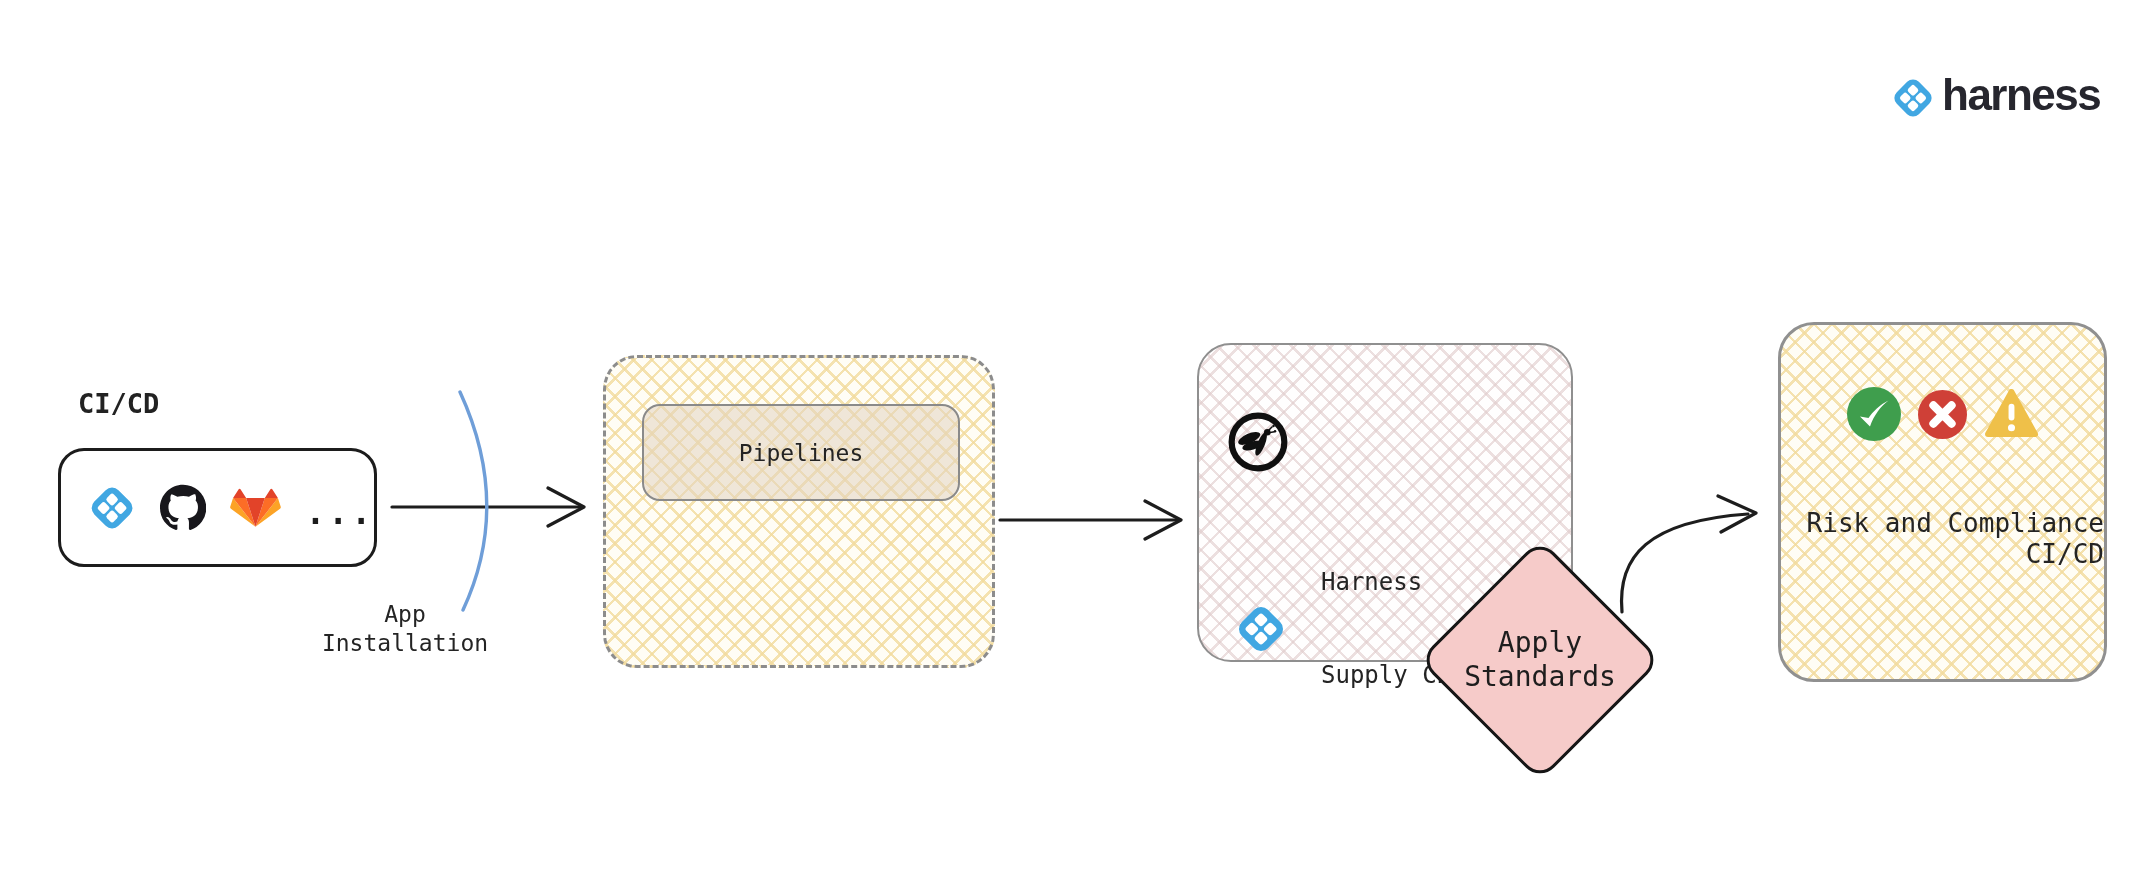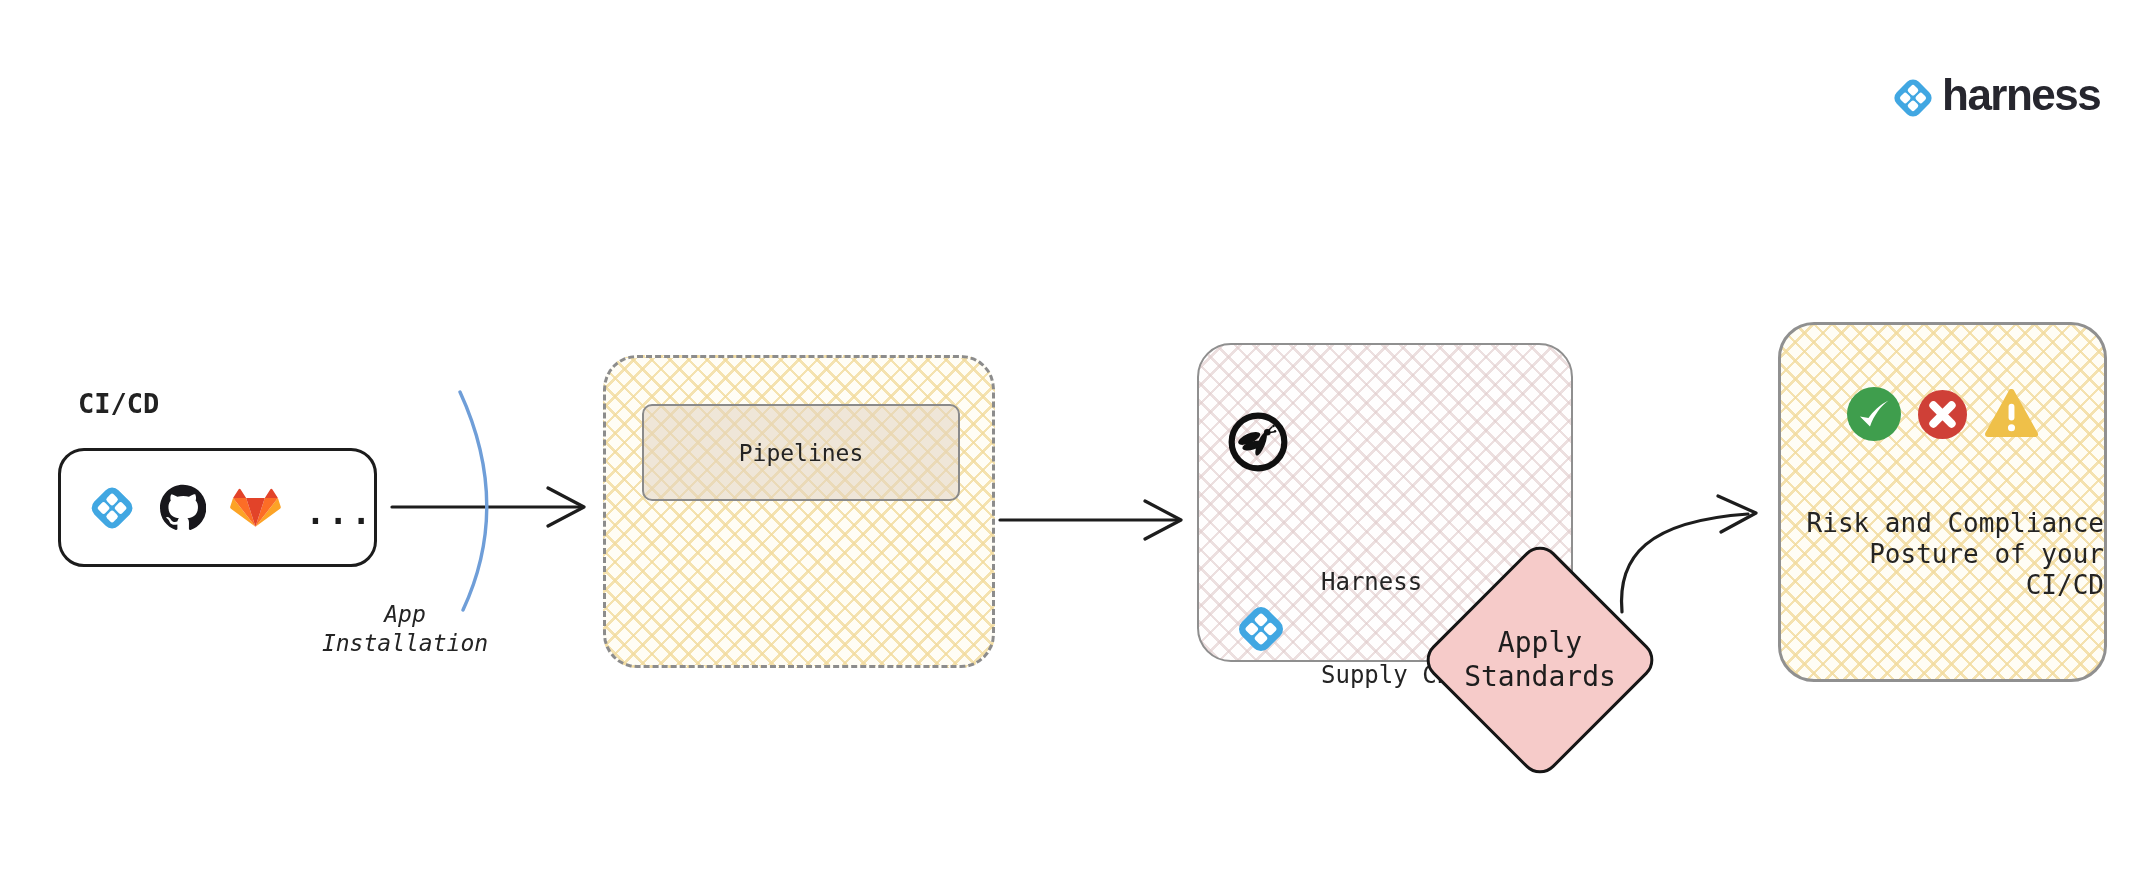--- a/index.html
+++ b/index.html
@@ -34,30 +34,30 @@
   
   .cicd-label{left:78px;top:388px;font-size:27px;font-weight:bold;color:#222;}
   .source-box{
     left:58px;top:448px;width:319px;height:119px;background:#fff;
     border:3px solid #1c1c1c;border-radius:26px;box-sizing:border-box;
     display:flex;align-items:center;padding-left:27px;gap:24px;
   }
   .dots{font-size:33px;font-weight:bold;color:#1c1c1c;letter-spacing:3px;transform:translateY(5px);}
 
   
-  .appinst{left:295px;top:600px;width:220px;text-align:center;font-size:23px;line-height:29px;color:#242424;font-style:italic;}
+  .appinst{left:295px;top:600px;width:220px;text-align:center;font-size:23px;line-height:29px;color:#242424;}
 
   
   .platform-box{
     left:603px;top:355px;width:392px;height:313px;box-sizing:border-box;
     border:3.5px dashed #8c8c8c;border-radius:34px;
   }
   .inner-pill{
     position:absolute;left:36px;width:318px;height:97px;box-sizing:border-box;
-    border:2.5px solid #8a8a8a;border-radius:10px;
+    border:2.5px solid #8a8a8a;border-radius:18px;
     display:flex;align-items:center;justify-content:center;
     font-size:23px;color:#242424;
   }
   .pill-pipelines{top:46px;background:rgba(226,212,192,.55);}
   .pill-config{top:171px;background:rgba(168,206,238,.55);}
 
   
   .standards-box{
     left:1197px;top:343px;width:376px;height:319px;box-sizing:border-box;
     border:2.5px solid #8f8f8f;border-radius:34px;
@@ -208,21 +208,20 @@
         </svg>
       <svg class="ic" width="49" height="49">
           <use href="#cross-mark"></use>
         </svg>
       <svg class="ic" width="55" height="51">
           <use href="#warn-mark"></use>
         </svg>
     </div>
     <div class="result-text">
       <div>Risk and Compliance</div>
-      <div>Posture of your</div>
       <div>CI/CD</div>
     </div>
   </div>
 
   <svg class="arrows" width="2140" height="890" viewBox="0 0 2140 890">
     <g stroke="#1d1d1d" stroke-width="3.2" fill="none" stroke-linecap="round" stroke-linejoin="round">
       <path d="M392 507 H580"></path>
       <polyline points="548,488 584,507 548,526"></polyline>
       <path d="M1000 520 H1177"></path>
       <polyline points="1145,501 1181,520 1145,539"></polyline>

